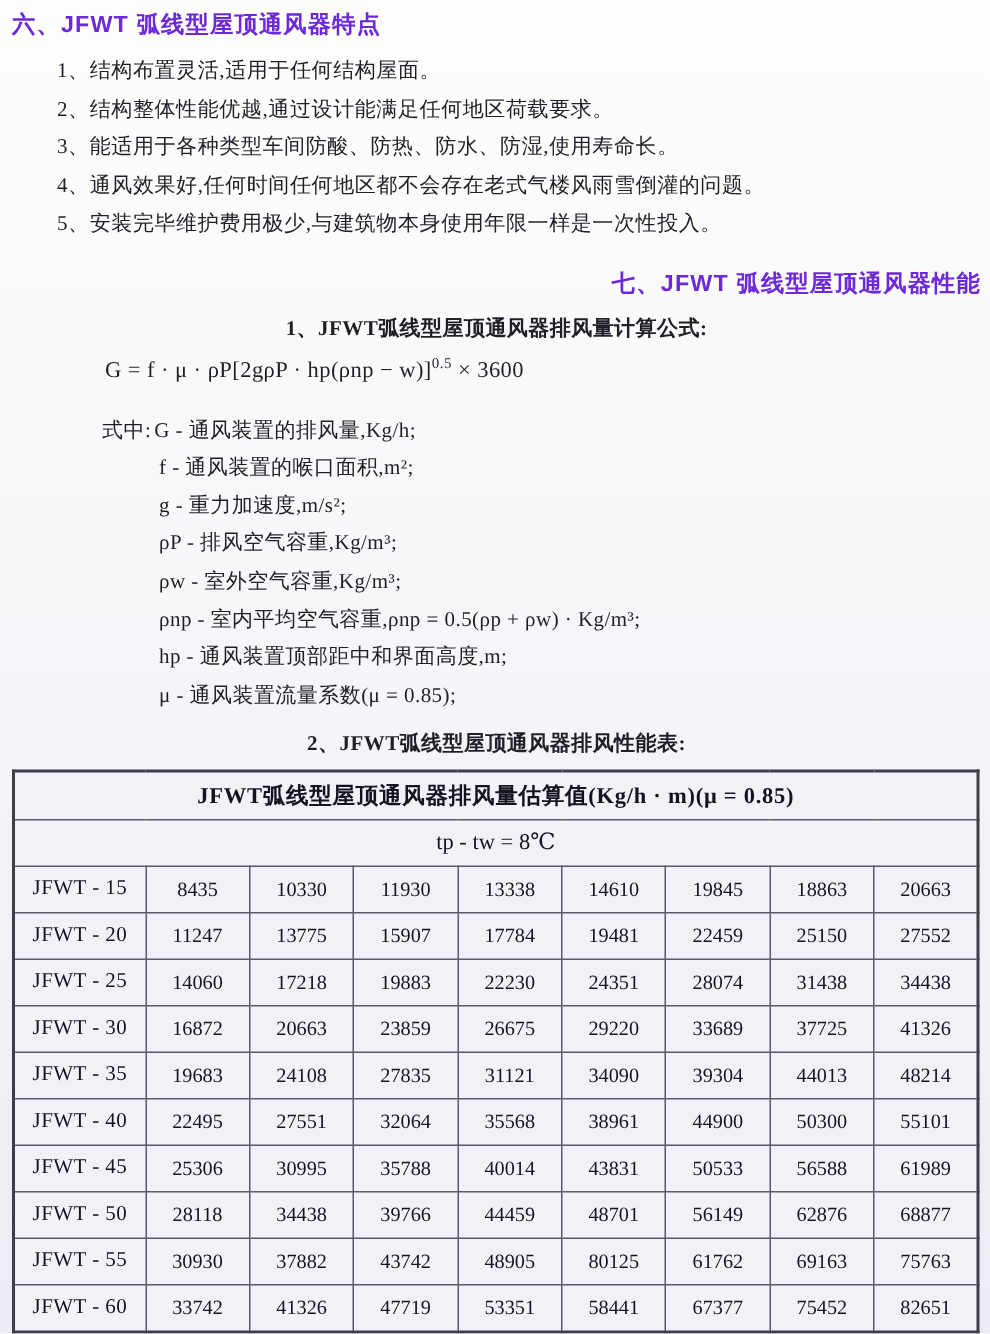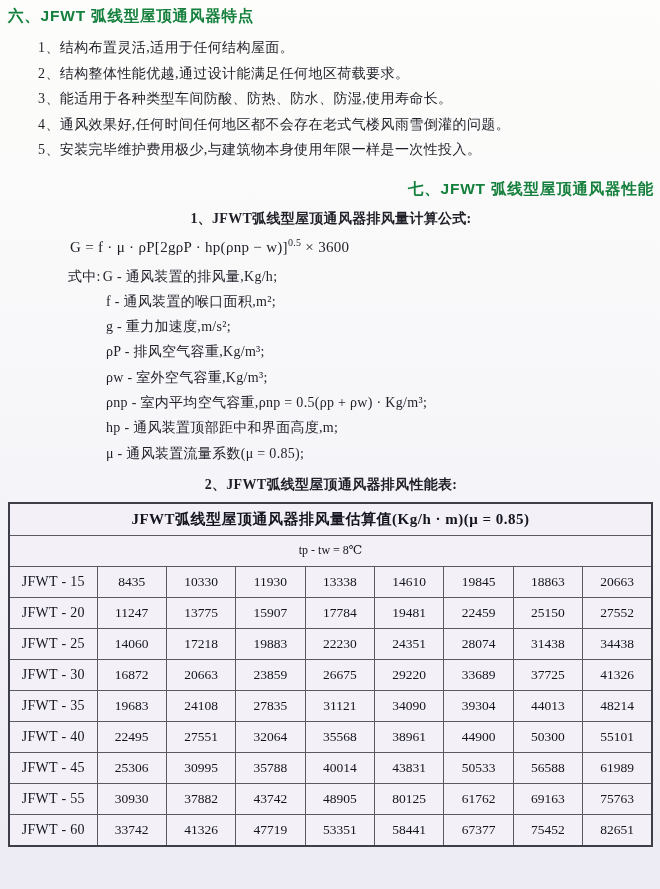--- a/index.html
+++ b/index.html
@@ -18,21 +18,21 @@
     position: relative;
     width: 660px;
     height: 889px;
     box-sizing: border-box;
     padding: 6px 6px 0 8px;
   }
   .sec-title {
     font-family: "Liberation Sans", "DejaVu Sans", sans-serif;
     font-size: 15.5px;
     font-weight: bold;
-    color: #15803d;
+    color: #6d28d9;
     letter-spacing: 0.8px;
     margin: 0 0 8px 0;
   }
   .sec-title.second { margin-top: 16px; text-align: right; }
   .feature-list { margin-left: 30px; }
   .feature-item {
     font-size: 14px;
     line-height: 25.5px;
     letter-spacing: 0.4px;
     margin: 0;
@@ -43,21 +43,21 @@
     letter-spacing: 0.3px;
     margin: 10px 0 0 0;
     text-align: center;
   }
   .formula-line {
     margin: 9px 0 0 62px;
     font-size: 15px;
     letter-spacing: 0.3px;
   }
   .formula-line sup { font-size: 10px; }
-  .defs { margin-top: 8px; }
+  .defs { margin-top: 19px; }
   .def-row {
     font-size: 14px;
     line-height: 25.3px;
     letter-spacing: 0.3px;
     margin-left: 98px;
   }
   .def-row.first { margin-left: 60px; }
   .where-label { margin-right: 2px; }
   .perf-table {
     width: 645px;
@@ -76,21 +76,21 @@
     font-weight: normal;
     overflow: hidden;
   }
   .row-title td {
     height: 31px;
     font-size: 15px;
     font-weight: bold;
     letter-spacing: 0.5px;
   }
   .row-head th { height: 30px; font-size: 14.5px; }
-  .row-cond td { height: 30px; font-size: 12px; }
+  .row-cond td { height: 30px; font-size: 15px; }
   .perf-table tbody td { height: 30px; font-size: 13.5px; }
   .perf-table tbody td.model-cell { font-size: 14px; letter-spacing: 0.3px; }
 </style>
 </head>
 <body>
 
 <div class="page">
 
   <h2 class="sec-title">六、JFWT 弧线型屋顶通风器特点</h2>
 
@@ -217,20 +217,31 @@
           <td>25306</td>
           <td>30995</td>
           <td>35788</td>
           <td>40014</td>
           <td>43831</td>
           <td>50533</td>
           <td>56588</td>
           <td>61989</td>
         </tr>
         <tr>
+          <td class="model-cell">JFWT - 50</td>
+          <td>28118</td>
+          <td>34438</td>
+          <td>39766</td>
+          <td>44459</td>
+          <td>48701</td>
+          <td>56149</td>
+          <td>62876</td>
+          <td>68877</td>
+        </tr>
+        <tr>
           <td class="model-cell">JFWT - 55</td>
           <td>30930</td>
           <td>37882</td>
           <td>43742</td>
           <td>48905</td>
           <td>80125</td>
           <td>61762</td>
           <td>69163</td>
           <td>75763</td>
         </tr>

